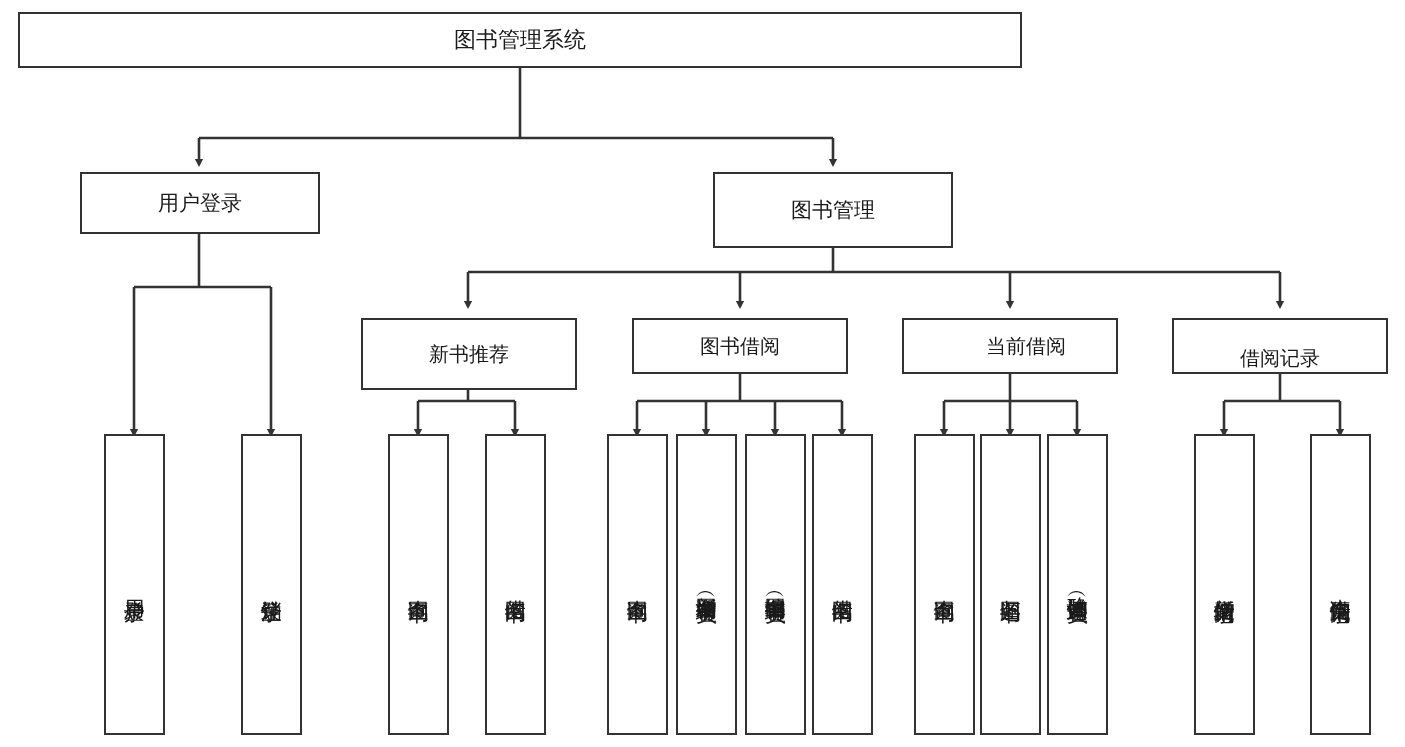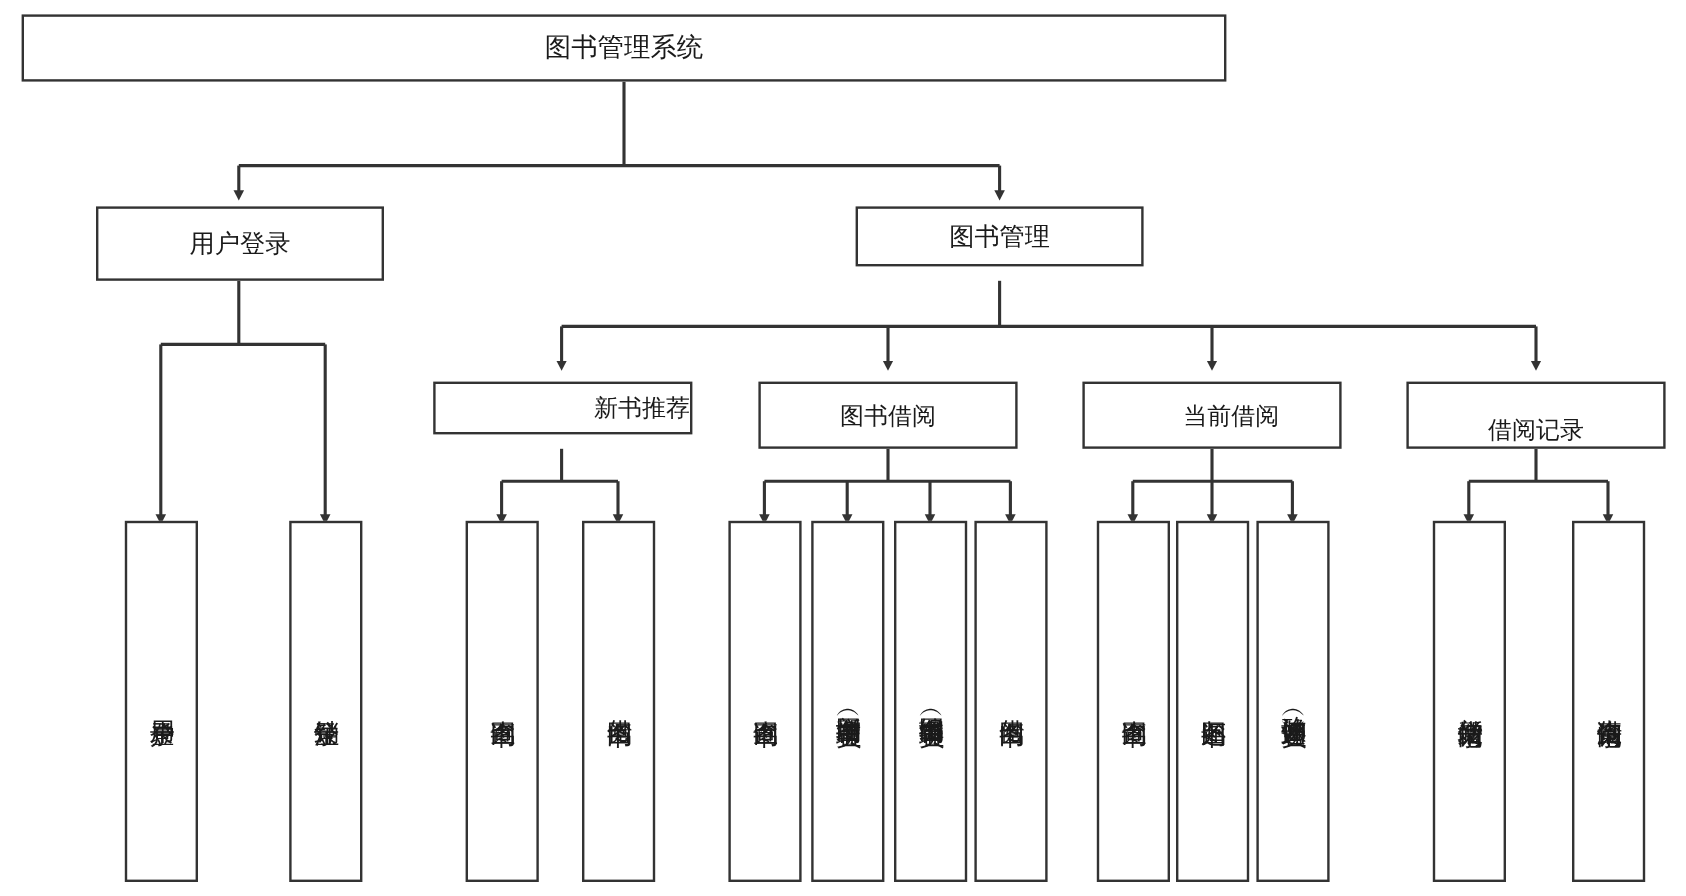--- a/index.html
+++ b/index.html
@@ -128,25 +128,25 @@
     </g>
   </svg>
 
   <div class="node level0" style="left:18px; top:12px; width:1004px; height:56px;">
     <span>图书管理系统</span>
   </div>
 
   <div class="node level1" style="left:80px; top:172px; width:240px; height:62px;">
     <span>用户登录</span>
   </div>
-  <div class="node level1" style="left:713px; top:172px; width:240px; height:50px;text-align:center;">
+  <div class="node level1" style="left:713px; top:172px; width:240px; height:76px;text-align:center;">
     <span>图书管理</span>
   </div>
 
-  <div class="node level2" style="left:361px; top:318px; width:216px; height:44px;justify-content:flex-end;">
+  <div class="node level2" style="left:361px; top:318px; width:216px; height:72px;">
     <span>新书推荐</span>
   </div>
   <div class="node level2" style="left:632px; top:318px; width:216px; height:56px;">
     <span>图书借阅</span>
   </div>
   <div class="node level2" style="left:902px; top:318px; width:216px; height:56px;padding-left:32px;">
     <span>当前借阅</span>
   </div>
   <div class="node level2" style="left:1172px; top:318px; width:216px; height:56px;align-items:flex-end;">
     <span>借阅记录</span>

